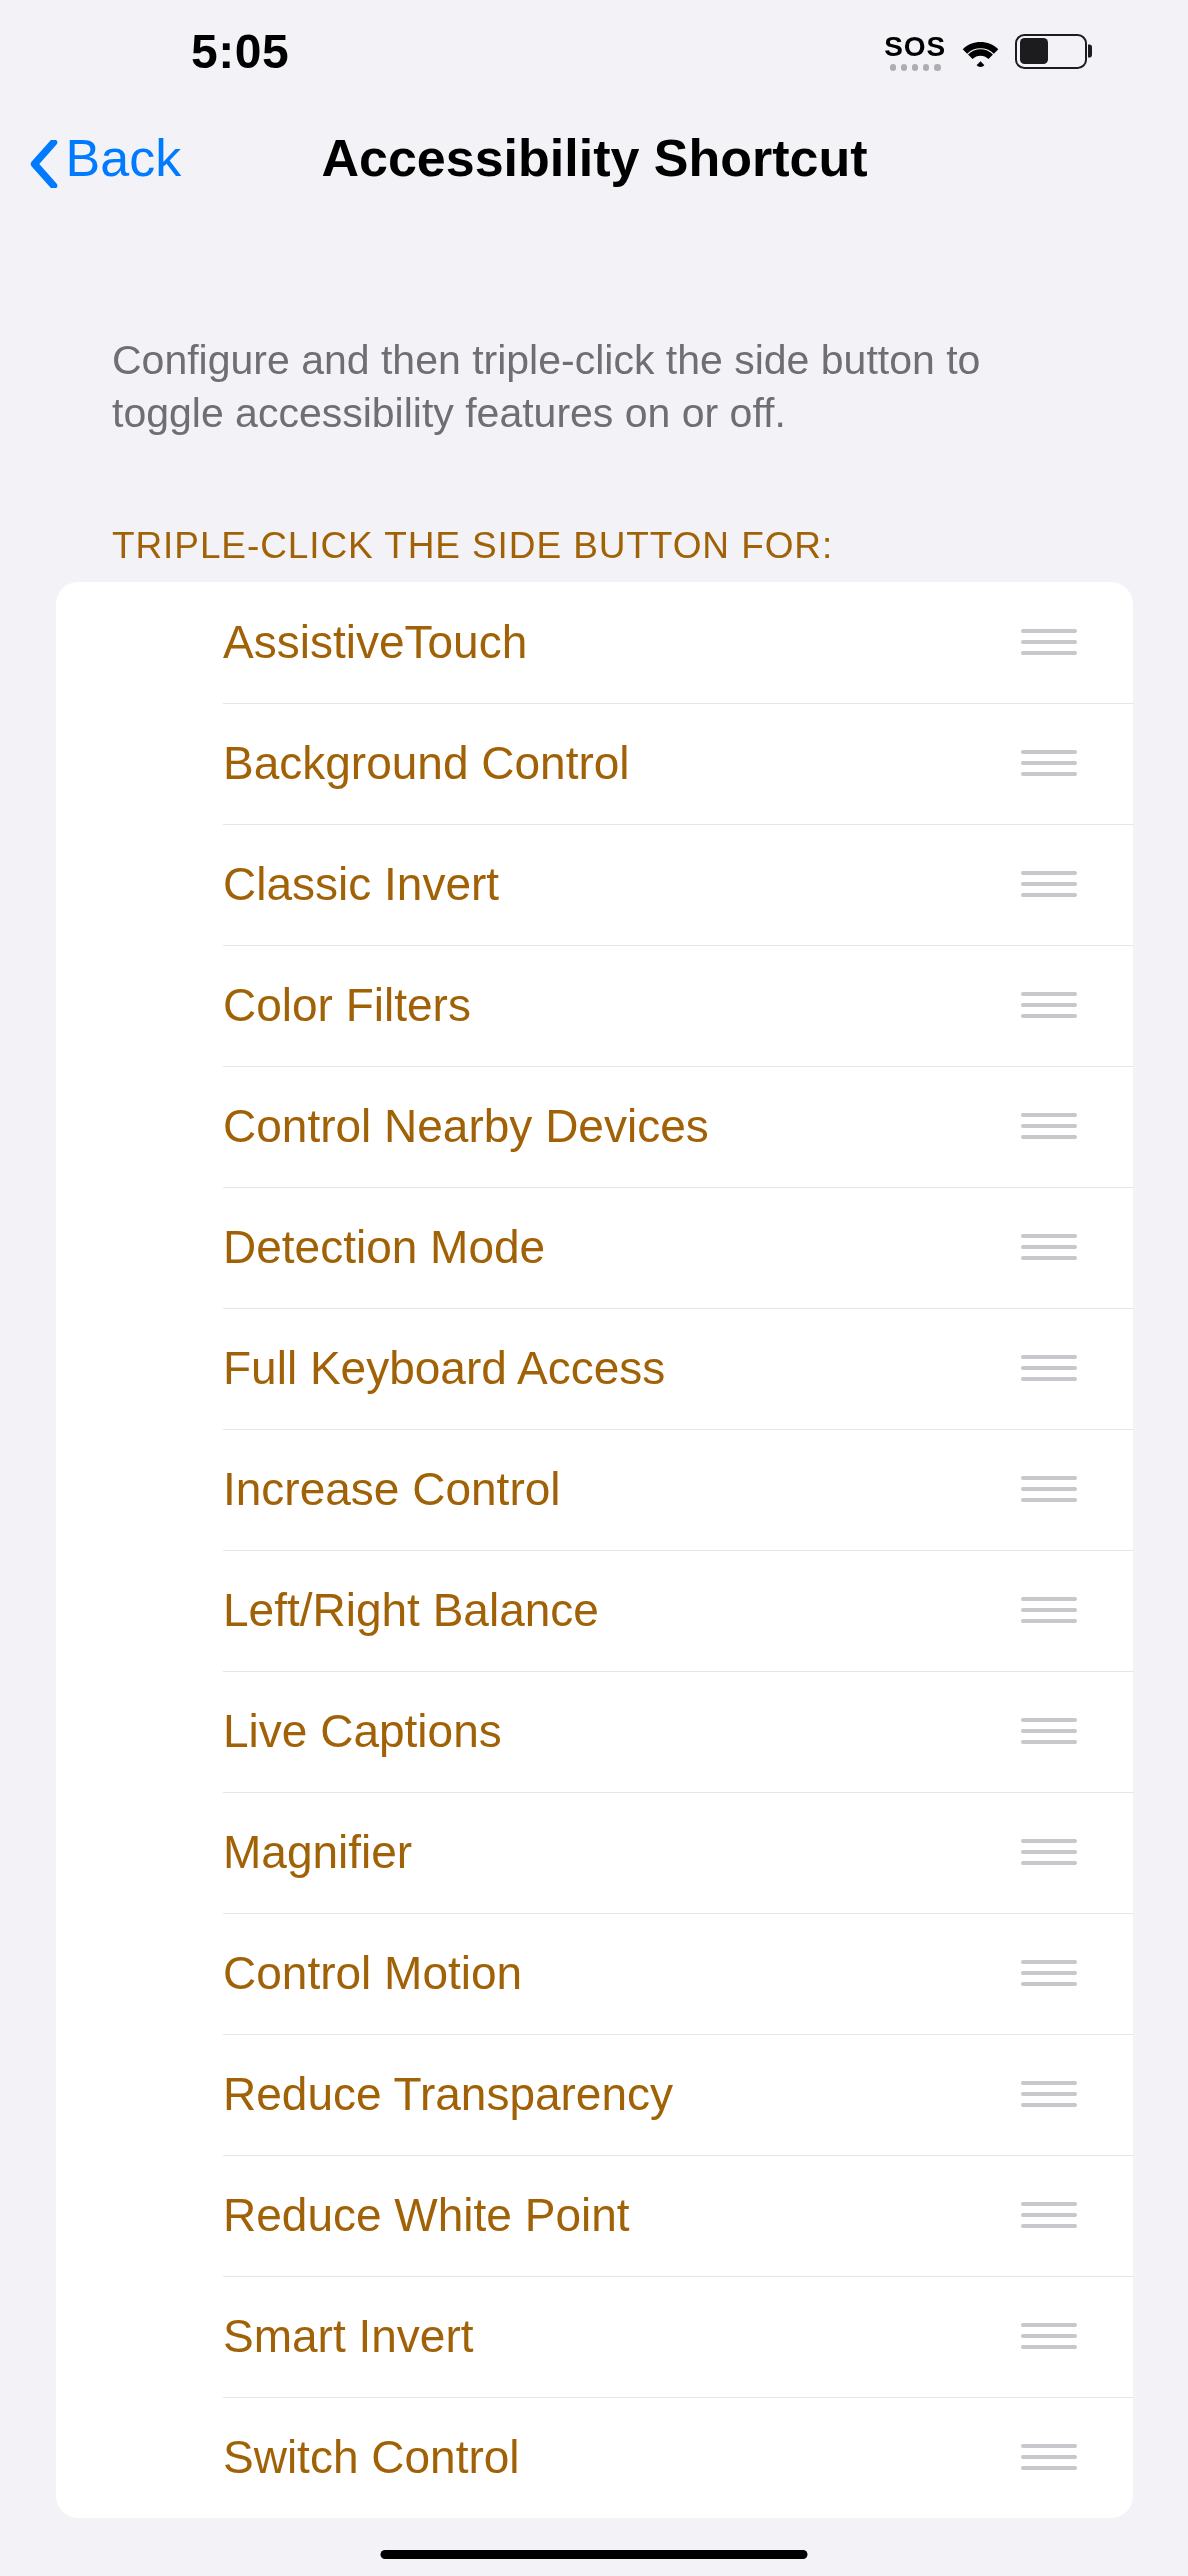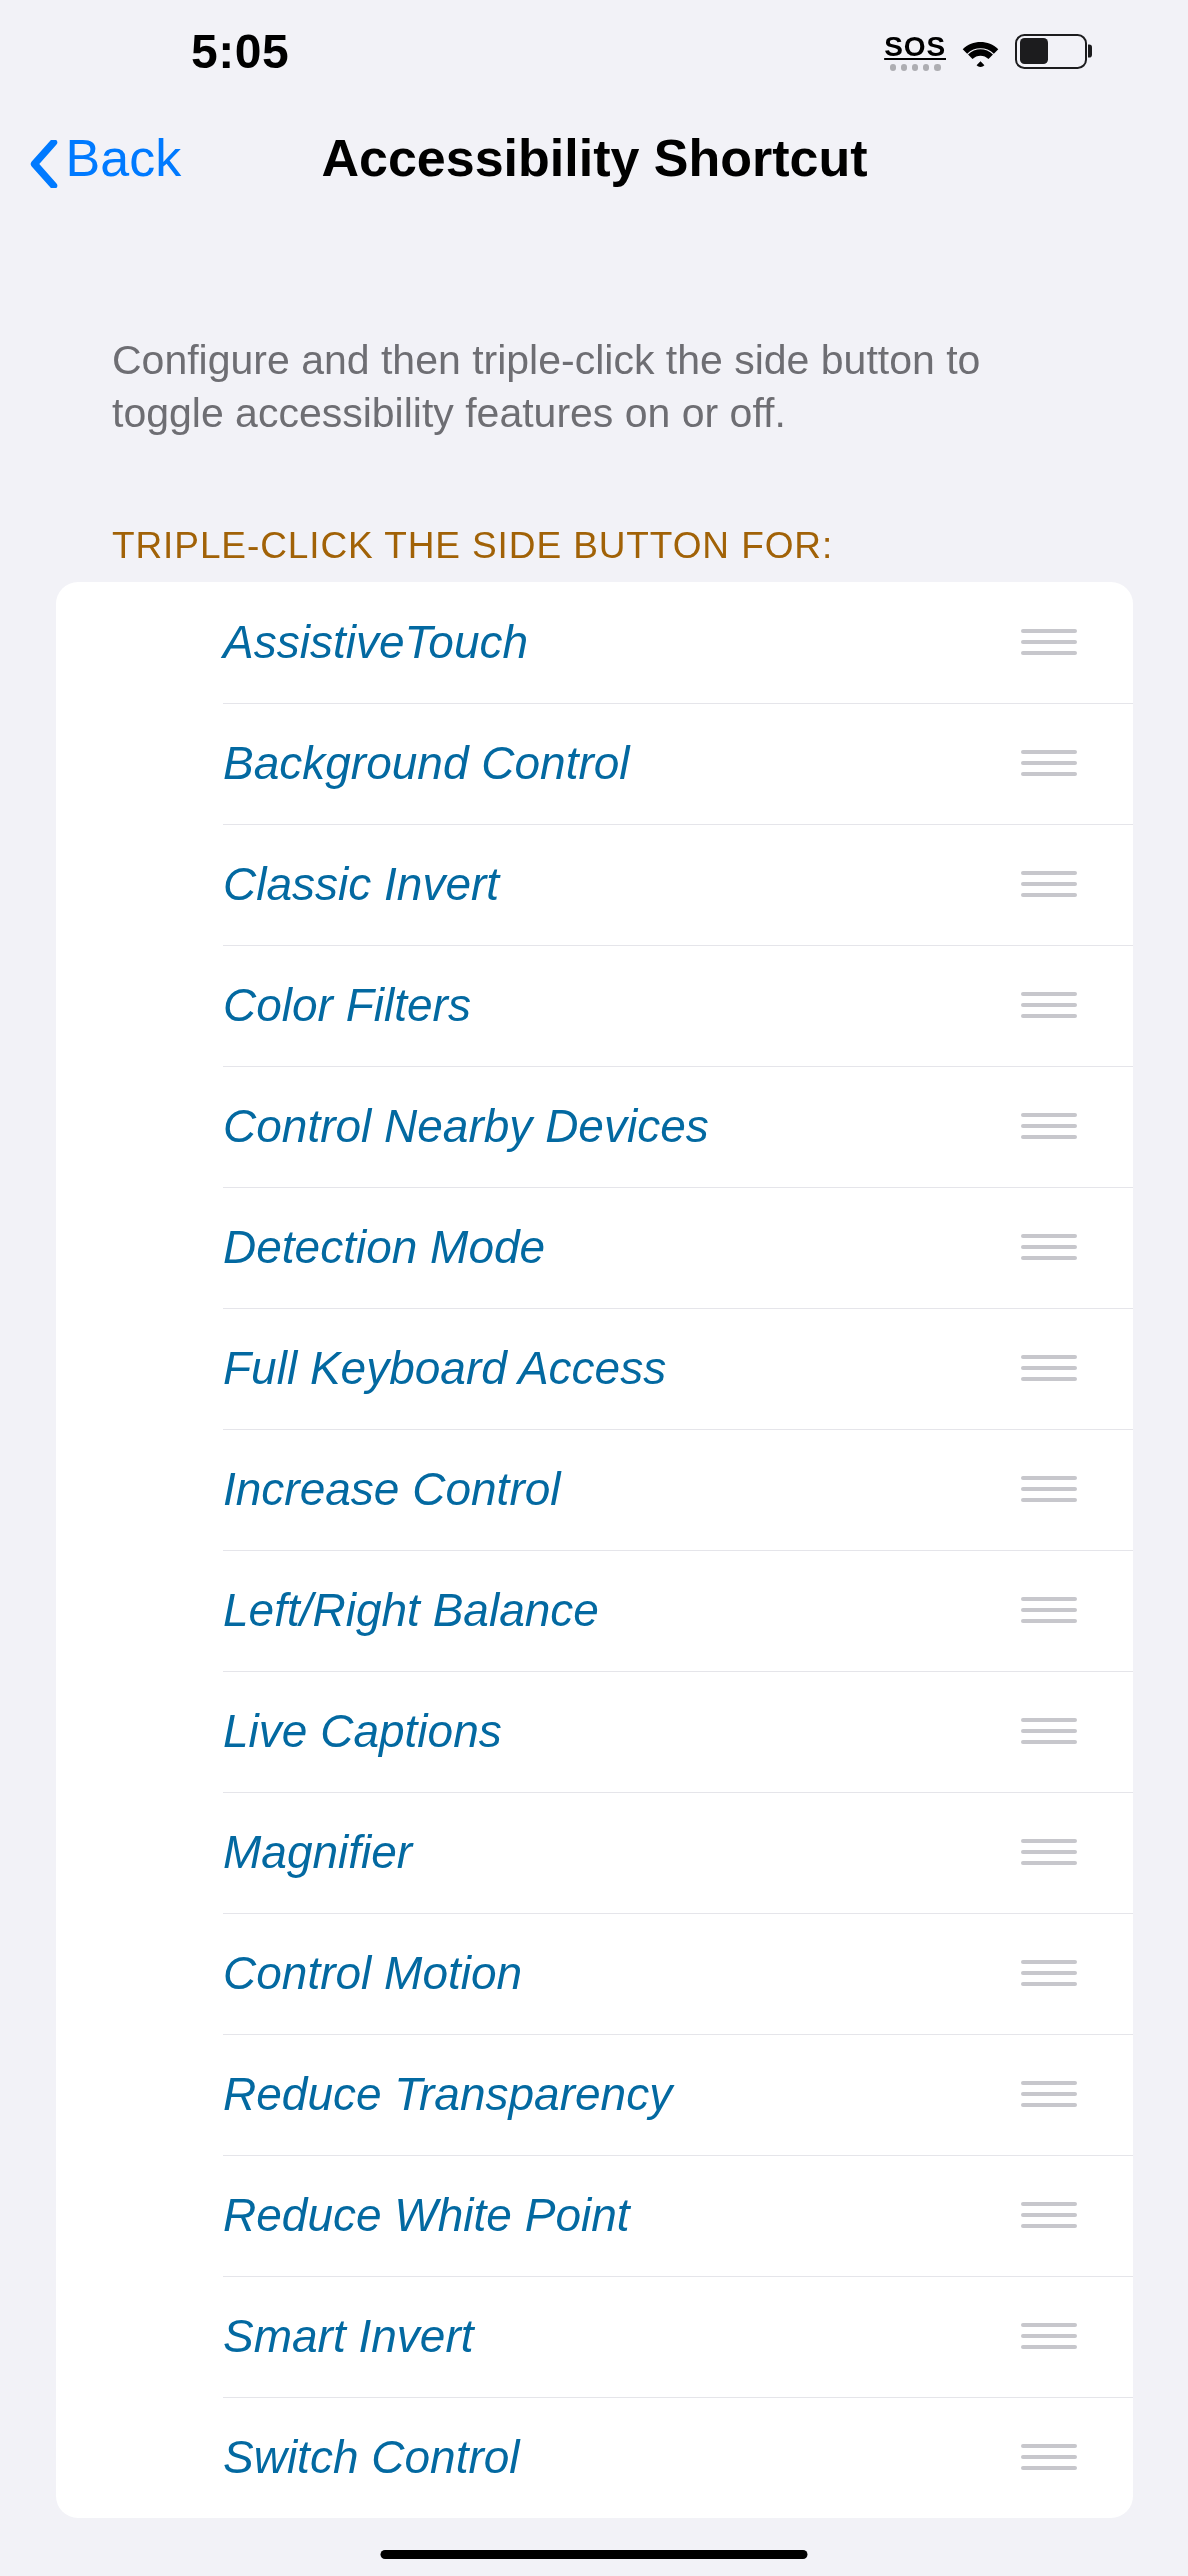--- a/index.html
+++ b/index.html
@@ -24,21 +24,21 @@
     font-weight: 600;
     letter-spacing: 0.5px;
     padding-left: 111px;
   }
   .status-right {
     display: flex;
     align-items: center;
     gap: 13px;
     padding-right: 46px;
   }
-  .sos-box { display:flex; flex-direction:column; align-items:center; gap:1px;text-decoration:underline; }
+  .sos-box { display:flex; flex-direction:column; align-items:center; gap:1px; }
   .sos-text { font-size: 28px; font-weight:700; letter-spacing:0.9px; }
   .sos-dots { display:flex; gap:4.6px; }
   .sos-dots span { width:6.5px; height:6.5px; border-radius:50%; background:#aeaeb2; display:inline-block; }
   .wifi-icon svg { display:block; }
   .battery {
     width: 72px; height: 35px; border: 2.8px solid #1c1c1e; border-radius: 9.3px;
     position: relative; display:flex; align-items:center; padding:2.8px;
   }
   .battery::after {
     content:""; position:absolute; right:-7.4px; top:50%; transform:translateY(-50%);
@@ -102,22 +102,21 @@
     position:relative;
   }
   .row + .row::before {
     content:"";
     position:absolute; top:0; left:167px; right:0;
     height:0.9px; background:#e5e5ea;
   }
   .row-label {
     font-size: 46px;
     font-weight: 400;
-    color:#0369a1;
-    font-style:italic;
+    color:#a16207;
   }
   .drag-handle {
     width: 56px; height: 37px;
     display:flex; flex-direction:column; justify-content:center; gap:6.5px;
   }
   .drag-handle span {
     display:block; height:4.6px; width:100%;
     background:#c7c7cc; border-radius:2.8px;
   }
 

